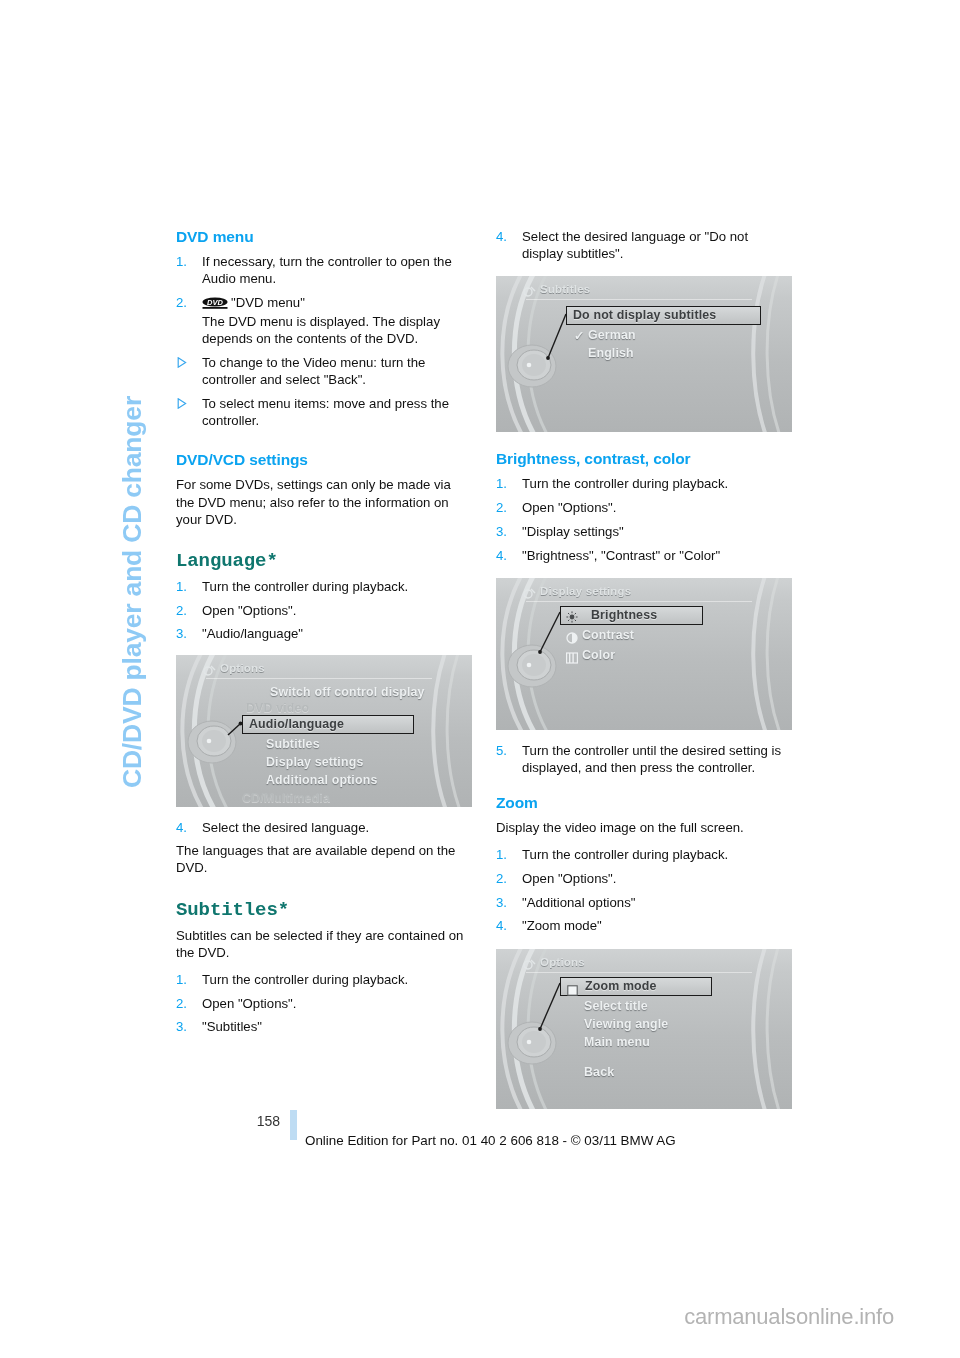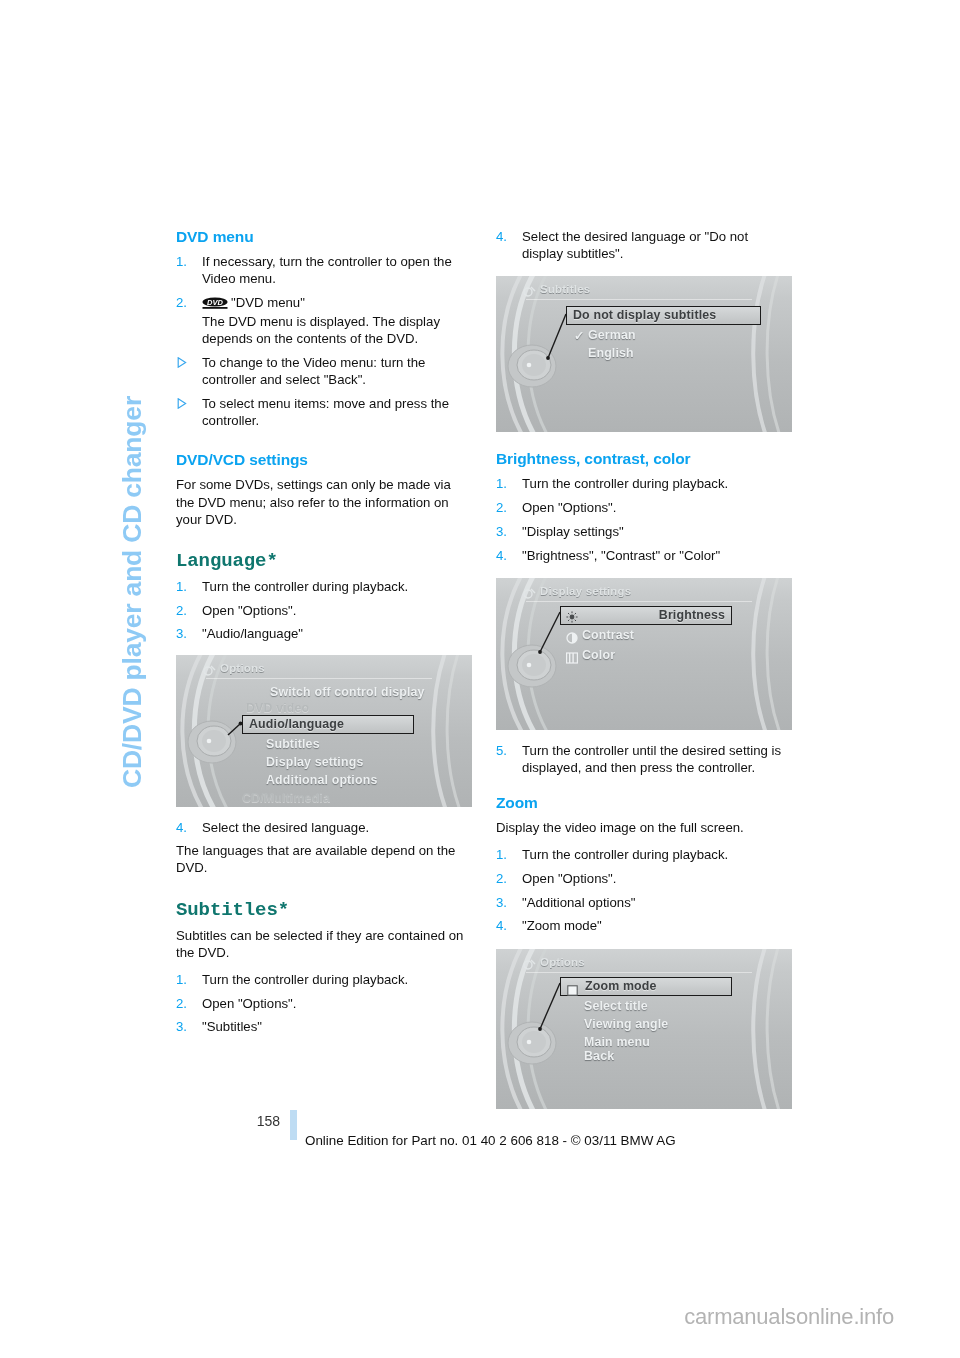--- a/index.html
+++ b/index.html
@@ -188,21 +188,21 @@
     <div class="side-tab-text">CD/DVD player and CD changer</div>
   </div>
 
   <div class="col col-left">
 
     <h2 class="sec">DVD menu</h2>
 
     <ol class="steps">
       <li class="step">
         <span class="num">1.</span>
-        <span>If necessary, turn the controller to open the Video menu.</span>
+        <span>If necessary, turn the controller to open the Audio menu.</span>
       </li>
       <li class="step">
         <span class="num">2.</span>
         <span class="dvd-logo">
           <svg width="26" height="12" viewBox="0 0 26 12">
             <ellipse cx="13" cy="5" rx="12.5" ry="4.6" fill="#111"></ellipse>
             <text x="13" y="8" font-family="Liberation Sans, sans-serif" font-size="7.5" font-weight="bold" fill="#fff" text-anchor="middle" font-style="italic">DVD</text>
             <rect x="0.5" y="10" width="25" height="1.8" fill="#111"></rect>
           </svg>
         </span><span>"DVD menu"</span>
@@ -389,21 +389,21 @@
         <svg width="13" height="12" viewBox="0 0 13 12">
             <circle cx="5" cy="6" r="4" fill="none" stroke="#e2e6e7" stroke-width="1.4"></circle>
             <path d="M8 1 L12 5" stroke="#e2e6e7" stroke-width="1.4"></path>
             <path d="M2 8 L4 10" stroke="#e2e6e7" stroke-width="1.2"></path>
           </svg>
       </span>
       <div class="idrive-title">Display settings</div>
       <div class="idrive-rule"></div>
 
       <div class="idrive-list">
-        <div class="irow sel-box" style="left:64px; top:28px; width:172px; padding-left:22px;text-align:right;">Brightness</div>
+        <div class="irow sel-box" style="left:64px; top:28px; width:143px; padding-left:30px;">Brightness</div>
         <span style="position:absolute; left:70px; top:31px;">
           <svg width="12" height="12" viewBox="0 0 12 12">
               <circle cx="6" cy="6" r="2.4" fill="#4a4d4f"></circle>
               <g stroke="#4a4d4f" stroke-width="1">
                 <path d="M6 0.4V2.2M6 9.8V11.6M0.4 6H2.2M9.8 6H11.6M2 2L3.3 3.3M8.7 8.7L10 10M10 2L8.7 3.3M3.3 8.7L2 10"></path>
               </g>
             </svg>
         </span>
         <div class="irow" style="left:86px; top:50px;">Contrast</div>
         <span style="position:absolute; left:70px; top:52px;">
@@ -472,30 +472,30 @@
         <svg width="13" height="12" viewBox="0 0 13 12">
             <circle cx="5" cy="6" r="4" fill="none" stroke="#e2e6e7" stroke-width="1.4"></circle>
             <path d="M8 1 L12 5" stroke="#e2e6e7" stroke-width="1.4"></path>
             <path d="M2 8 L4 10" stroke="#e2e6e7" stroke-width="1.2"></path>
           </svg>
       </span>
       <div class="idrive-title">Options</div>
       <div class="idrive-rule"></div>
 
       <div class="idrive-list">
-        <div class="irow sel-box" style="left:64px; top:28px; width:172px; padding-left:24px;">Zoom mode</div>
+        <div class="irow sel-box" style="left:64px; top:28px; width:152px; padding-left:24px;">Zoom mode</div>
         <span style="position:absolute; left:71px; top:33px;">
           <svg width="11" height="11" viewBox="0 0 11 11">
               <rect x="0.8" y="0.8" width="9.4" height="9.4" fill="#f2f5f6" stroke="#5a5d5f" stroke-width="1.1"></rect>
             </svg>
         </span>
         <div class="irow" style="left:88px; top:50px;">Select title</div>
         <div class="irow" style="left:88px; top:68px;">Viewing angle</div>
         <div class="irow" style="left:88px; top:86px;">Main menu</div>
-        <div class="irow" style="left:88px; top:100px;">Back</div>
+        <div class="irow" style="left:88px; top:116px;">Back</div>
       </div>
 
       <svg class="leader" viewBox="0 0 296 160">
         <ellipse cx="36" cy="94" rx="24" ry="21" fill="#c4c7c8" stroke="#b0b3b4" stroke-width="1"></ellipse>
         <ellipse cx="38" cy="93" rx="17" ry="15" fill="#cfd2d3" stroke="#aaadae" stroke-width="1"></ellipse>
         <ellipse cx="38" cy="93" rx="12" ry="11" fill="#c8cbcc"></ellipse>
         <circle cx="33" cy="93" r="2.3" fill="#f0f3f4"></circle>
         <path d="M 44 80 L 64 34" stroke="#1b1b1b" stroke-width="1.4" fill="none"></path>
         <circle cx="44" cy="80" r="1.9" fill="#1b1b1b"></circle>
       </svg>

